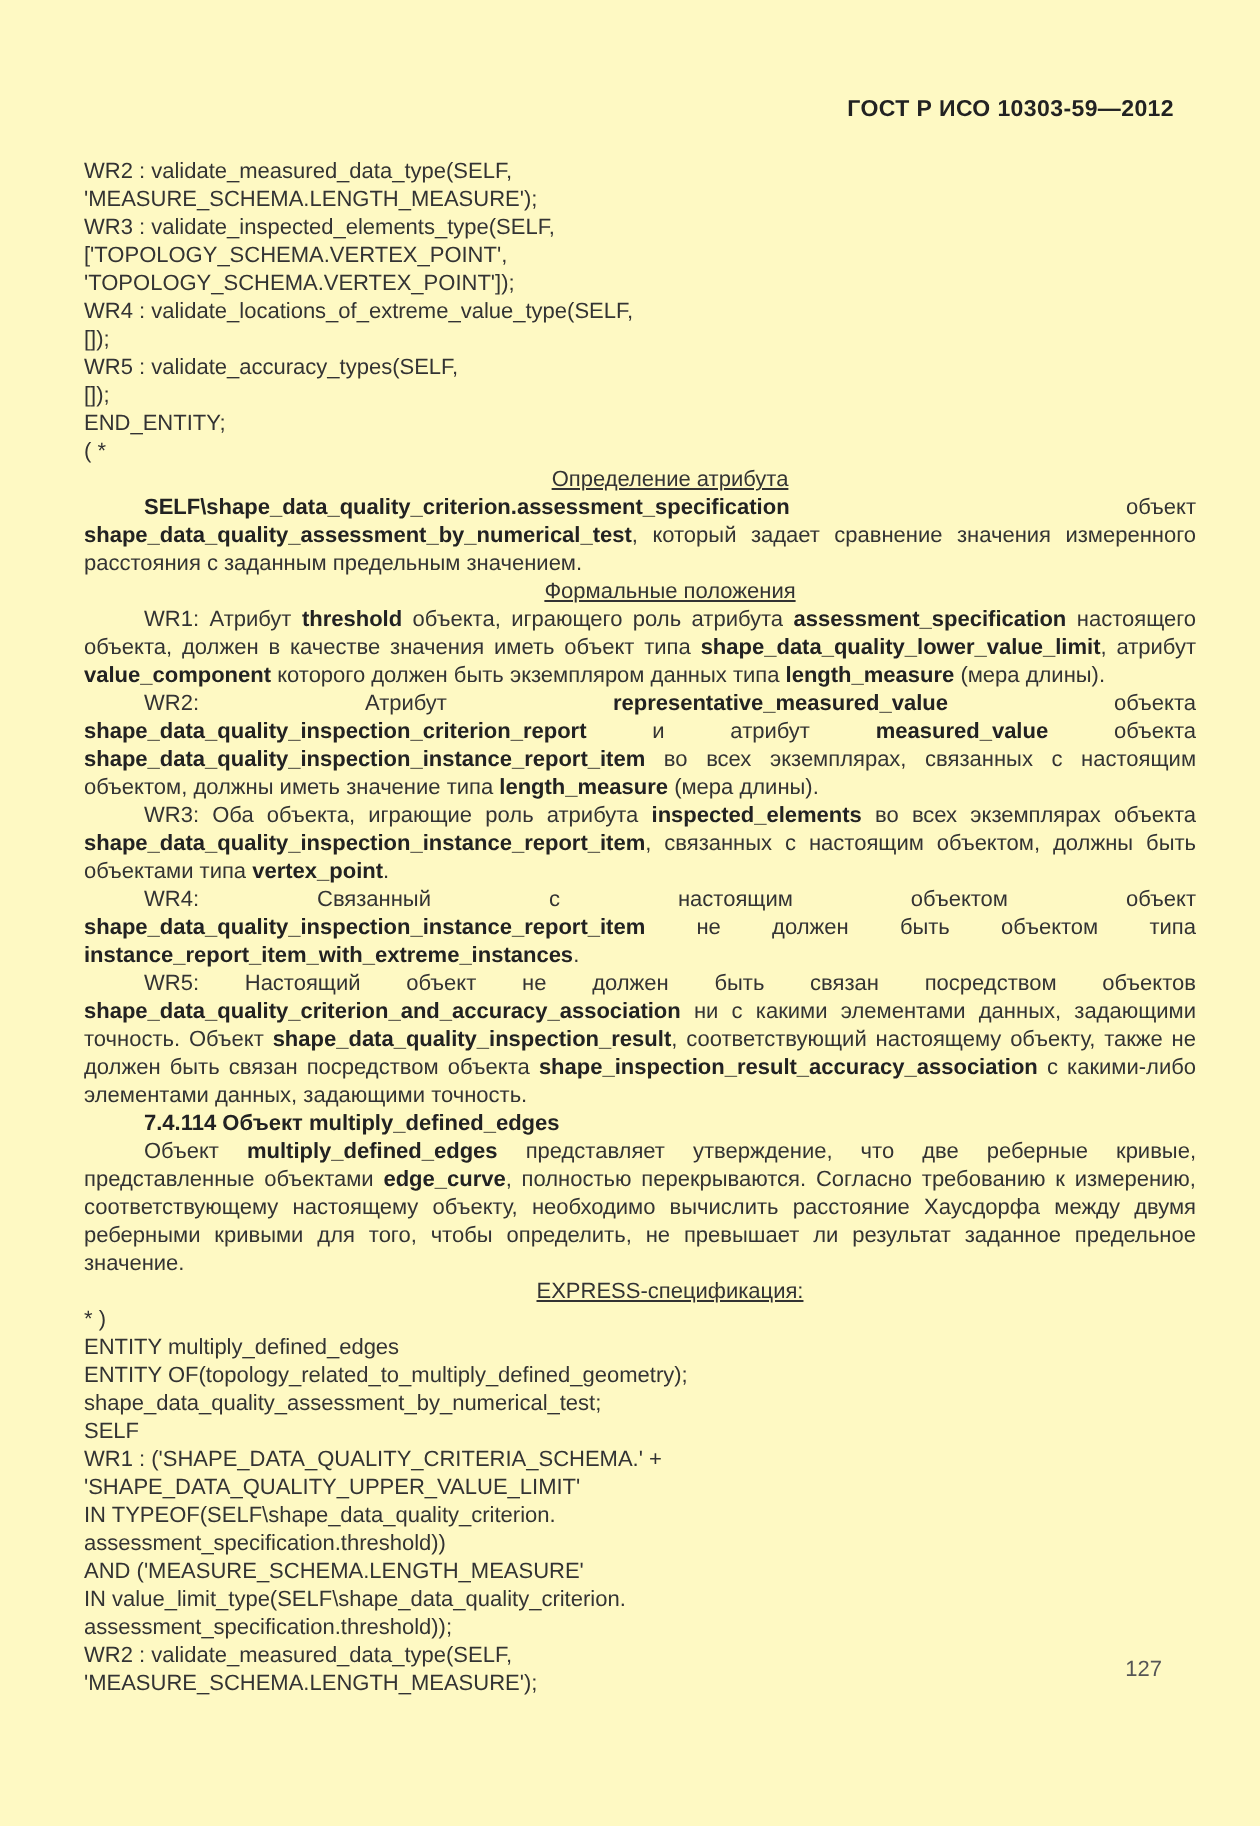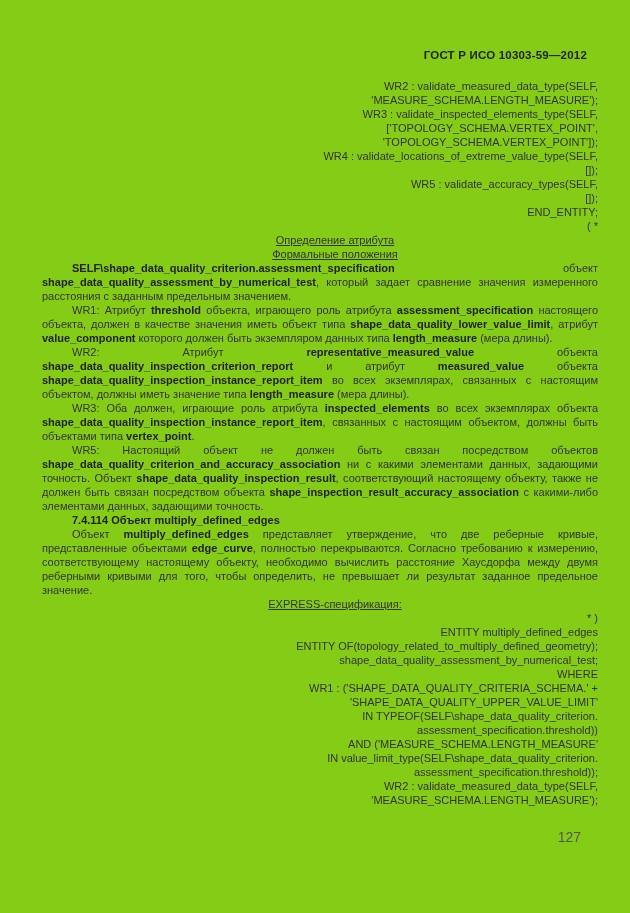--- a/index.html
+++ b/index.html
@@ -8,21 +8,21 @@
     height: 913px;
     background: #ffffff;
     font-family: "Liberation Sans", sans-serif;
     color: #2e2e2e;
     position: relative;
     overflow: hidden;
   }
   .page {
     position: absolute;
     inset: 0;
-    background: #84cc16;
+    background: #fef9c3;
   }
   .page-header {
     position: absolute;
     top: 49px;
     right: 43px;
     font-size: 11.5px;
     font-weight: bold;
     letter-spacing: 0.2px;
     color: #222;
   }
@@ -34,41 +34,40 @@
     font-size: 11px;
     line-height: 14px;
   }
   .code-block { margin: 0; }
   .code-line {
     white-space: pre;
     font-family: "Liberation Sans", sans-serif;
     font-size: 11px;
     line-height: 14px;
     color: #333;
-    text-align: right;
   }
   .para {
     text-align: justify;
     text-indent: 30px;
     margin: 0;
     color: #333;
   }
   .para b { font-weight: bold; color: #222; }
   .heading {
     font-weight: bold;
     text-indent: 30px;
     color: #222;
   }
   .ulabel-row { text-align: center; }
   .underline { text-decoration: underline; }
   .page-number {
     position: absolute;
     top: 829px;
     right: 49px;
-    font-size: 14px;
+    font-size: 11px;
     color: #555;
   }
 </style>
 </head>
 <body>
 
 <div class="page">
   <div class="page-header">ГОСТ Р ИСО 10303-59—2012</div>
 
   <div class="doc-content">
@@ -79,35 +78,36 @@
         <div class="code-line">['TOPOLOGY_SCHEMA.VERTEX_POINT',</div>
         <div class="code-line">'TOPOLOGY_SCHEMA.VERTEX_POINT']);</div>
         <div class="code-line">WR4 : validate_locations_of_extreme_value_type(SELF,</div>
         <div class="code-line">[]);</div>
         <div class="code-line">WR5 : validate_accuracy_types(SELF,</div>
         <div class="code-line">[]);</div>
         <div class="code-line">END_ENTITY;</div>
         <div class="code-line">( *</div>
       </div>
       <div class="para ulabel-row"><span class="underline">Определение атрибута</span></div>
+      <div class="para"><b>SELF\shape_data_quality_criterion.assessment_specification</b><span> объект </span><b>shape_data_quality_assessment_by_numerical_test</b><span>, который задает сравнение значения измеренного расстояния с заданным предельным значением.</span></div>
       <div class="para ulabel-row"><span class="underline">Формальные положения</span></div>
-      <div class="para"><b>SELF\shape_data_quality_criterion.assessment_specification</b><span> объект </span><b>shape_data_quality_assessment_by_numerical_test</b><span>, который задает сравнение значения измеренного расстояния с заданным предельным значением.</span></div>
       <div class="para"><span>WR1: Атрибут </span><b>threshold</b><span> объекта, играющего роль атрибута </span><b>assessment_specification</b><span> настоящего объекта, должен в качестве значения иметь объект типа </span><b>shape_data_quality_lower_value_limit</b><span>, атрибут </span><b>value_component</b><span> которого должен быть экземпляром данных типа </span><b>length_measure</b><span> (мера длины).</span></div>
       <div class="para"><span>WR2: Атрибут </span><b>representative_measured_value</b><span> объекта </span><b>shape_data_quality_inspection_criterion_report</b><span> и атрибут </span><b>measured_value</b><span> объекта </span><b>shape_data_quality_inspection_instance_report_item</b><span> во всех экземплярах, связанных с настоящим объектом, должны иметь значение типа </span><b>length_measure</b><span> (мера длины).</span></div>
-      <div class="para"><span>WR3: Оба должен, играющие роль атрибута </span><b>inspected_elements</b><span> во всех экземплярах объекта </span><b>shape_data_quality_inspection_instance_report_item</b><span>, связанных с настоящим объектом, должны быть объектами типа </span><b>vertex_point</b><span>.</span></div>
+      <div class="para"><span>WR3: Оба объекта, играющие роль атрибута </span><b>inspected_elements</b><span> во всех экземплярах объекта </span><b>shape_data_quality_inspection_instance_report_item</b><span>, связанных с настоящим объектом, должны быть объектами типа </span><b>vertex_point</b><span>.</span></div>
+      <div class="para"><span>WR4: Связанный с настоящим объектом объект </span><b>shape_data_quality_inspection_instance_report_item</b><span> не должен быть объектом типа </span><b>instance_report_item_with_extreme_instances</b><span>.</span></div>
       <div class="para"><span>WR5: Настоящий объект не должен быть связан посредством объектов </span><b>shape_data_quality_criterion_and_accuracy_association</b><span> ни с какими элементами данных, задающими точность. Объект </span><b>shape_data_quality_inspection_result</b><span>, соответствующий настоящему объекту, также не должен быть связан посредством объекта </span><b>shape_inspection_result_accuracy_association</b><span> с какими-либо элементами данных, задающими точность.</span></div>
       <div class="para heading">7.4.114 Объект multiply_defined_edges</div>
       <div class="para"><span>Объект </span><b>multiply_defined_edges</b><span> представляет утверждение, что две реберные кривые, представленные объектами </span><b>edge_curve</b><span>, полностью перекрываются. Согласно требованию к измерению, соответствующему настоящему объекту, необходимо вычислить расстояние Хаусдорфа между двумя реберными кривыми для того, чтобы определить, не превышает ли результат заданное предельное значение.</span></div>
       <div class="para ulabel-row"><span class="underline">EXPRESS-спецификация:</span></div>
       <div class="code-block">
         <div class="code-line">* )</div>
         <div class="code-line">ENTITY multiply_defined_edges</div>
         <div class="code-line">ENTITY OF(topology_related_to_multiply_defined_geometry);</div>
         <div class="code-line">shape_data_quality_assessment_by_numerical_test;</div>
-        <div class="code-line">WHERE</div>
+        <div class="code-line">SELF</div>
         <div class="code-line">WR1 : ('SHAPE_DATA_QUALITY_CRITERIA_SCHEMA.' +</div>
         <div class="code-line">'SHAPE_DATA_QUALITY_UPPER_VALUE_LIMIT'</div>
         <div class="code-line">IN TYPEOF(SELF\shape_data_quality_criterion.</div>
         <div class="code-line">assessment_specification.threshold))</div>
         <div class="code-line">AND ('MEASURE_SCHEMA.LENGTH_MEASURE'</div>
         <div class="code-line">IN value_limit_type(SELF\shape_data_quality_criterion.</div>
         <div class="code-line">assessment_specification.threshold));</div>
         <div class="code-line">WR2 : validate_measured_data_type(SELF,</div>
         <div class="code-line">'MEASURE_SCHEMA.LENGTH_MEASURE');</div>
       </div>

